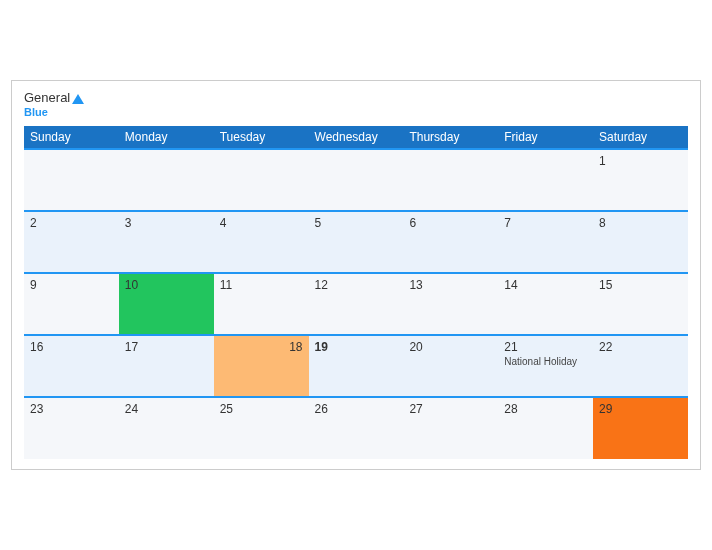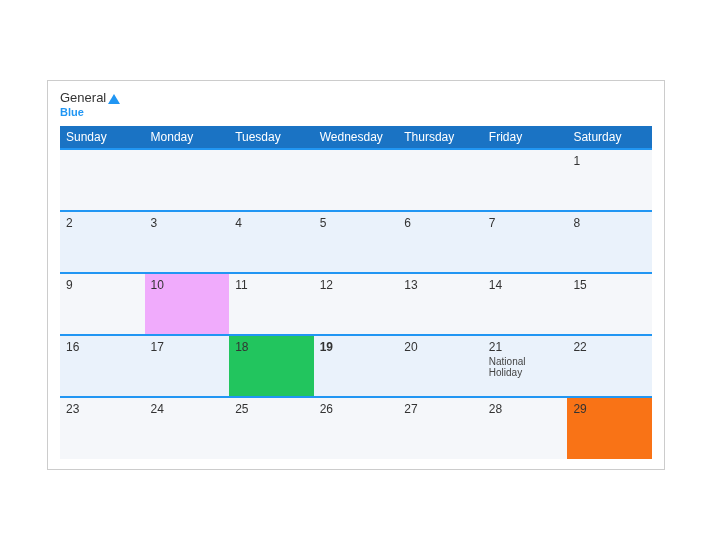--- a/index.html
+++ b/index.html
@@ -7,21 +7,21 @@
       background: #fff;
       font-family: Arial, sans-serif;
       display: flex;
       justify-content: center;
       align-items: center;
       width: 712px;
       height: 550px;
       overflow: hidden;
     }
     .calendar-wrapper {
-      width: 618px;
+      width: 690px;
       background: #fff;
       border: 1px solid #ccc;
       padding: 10px 12px 10px 12px;
     }
     .cal-header {
       display: flex;
       align-items: center;
       justify-content: space-between;
       margin-bottom: 8px;
     }
@@ -165,21 +165,21 @@
             <span class="day-num">7</span>
           </td>
           <td style="background: rgb(234, 242, 251);">
             <span class="day-num">8</span>
           </td>
         </tr>
         <tr>
           <td style="background: rgb(245, 247, 250);">
             <span class="day-num">9</span>
           </td>
-          <td style="background: #f0abfc;">
+          <td style="background: #22c55e;">
             <span class="day-num">10</span>
           </td>
           <td style="background: rgb(245, 247, 250);">
             <span class="day-num">11</span>
           </td>
           <td style="background: rgb(245, 247, 250);">
             <span class="day-num">12</span>
           </td>
           <td style="background: rgb(245, 247, 250);">
             <span class="day-num">13</span>
@@ -191,21 +191,21 @@
             <span class="day-num">15</span>
           </td>
         </tr>
         <tr>
           <td style="background: rgb(234, 242, 251);">
             <span class="day-num">16</span>
           </td>
           <td style="background: rgb(234, 242, 251);">
             <span class="day-num">17</span>
           </td>
-          <td style="background: #22c55e;">
+          <td style="background: #fdba74; text-align: right;">
             <span class="day-num">18</span>
           </td>
           <td style="background: rgb(234, 242, 251); font-weight: bold;">
             <span class="day-num">19</span>
           </td>
           <td style="background: rgb(234, 242, 251);">
             <span class="day-num">20</span>
           </td>
           <td style="background: rgb(234, 242, 251);">
             <span class="day-num">21</span>

